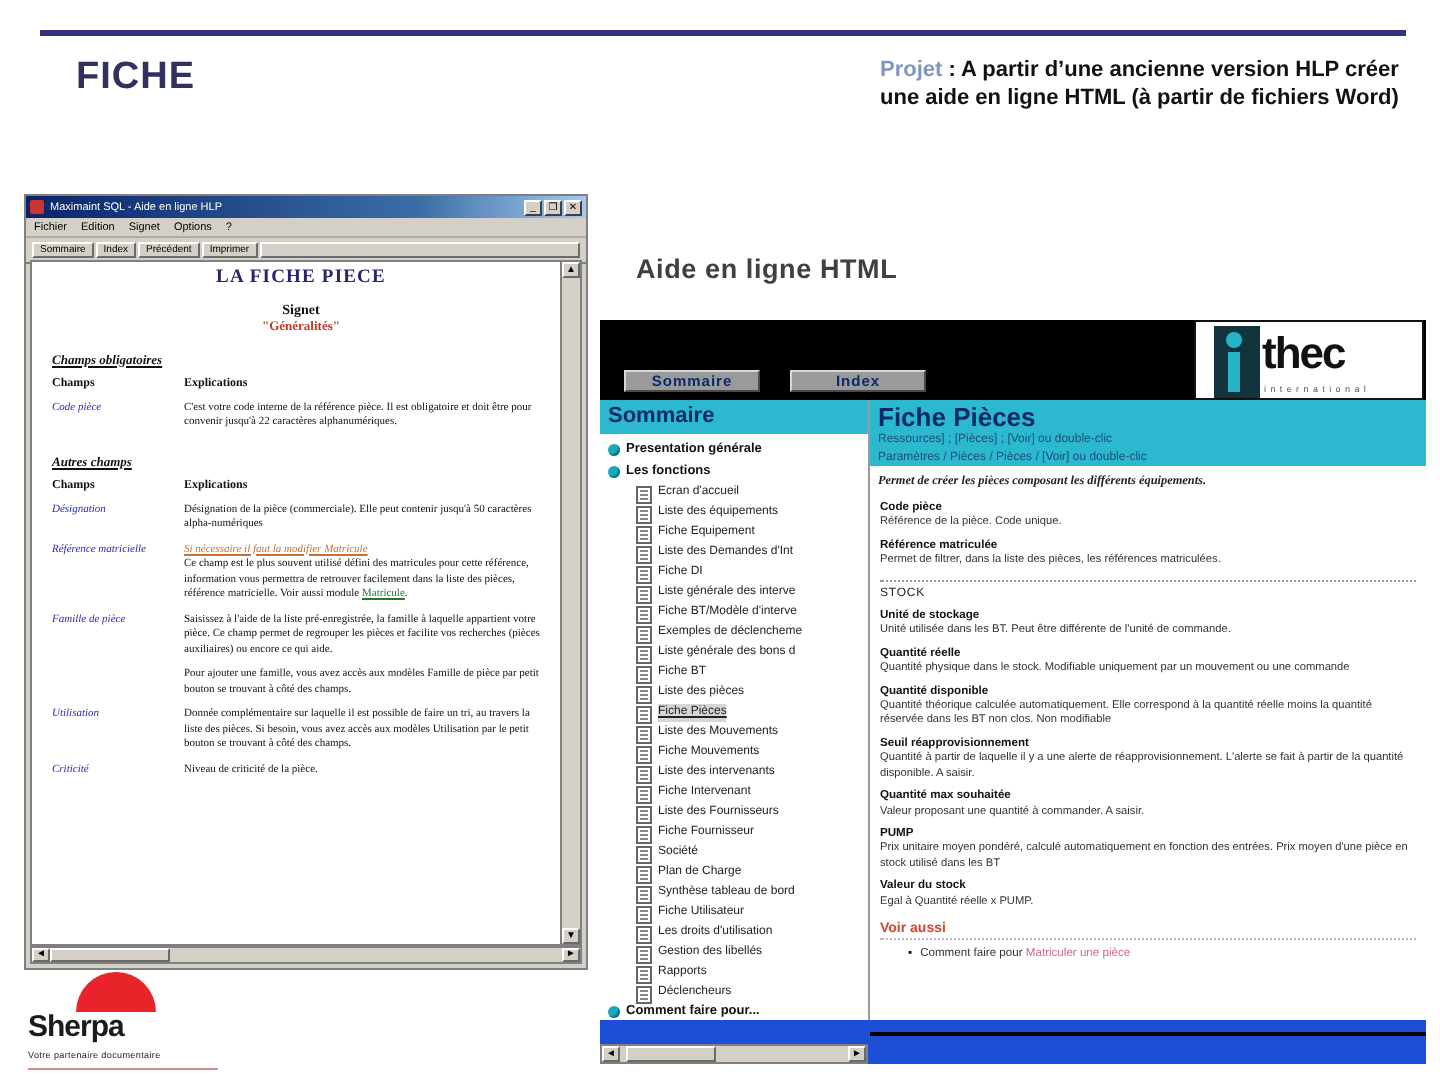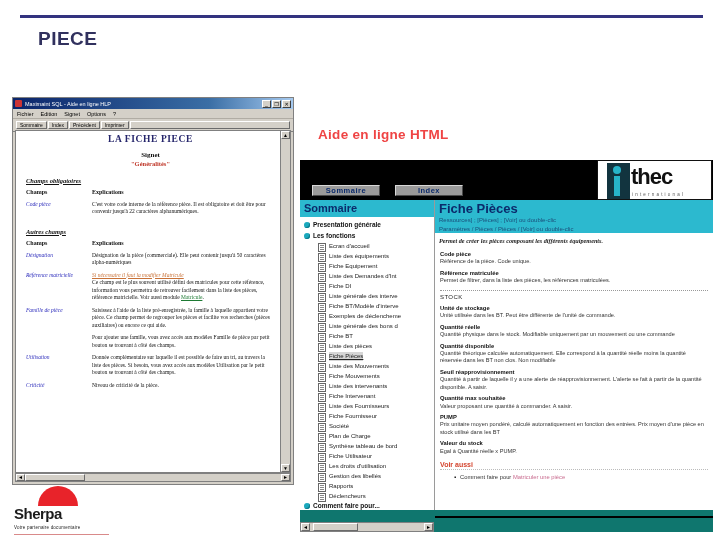--- a/index.html
+++ b/index.html
@@ -16,21 +16,21 @@
   .ithec-title{
     position:absolute;left:38px;top:28px;font-size:19px;font-weight:bold;
     color:#31315e;letter-spacing:.5px;
   }
   .ver-hlp{
     position:absolute;left:22px;top:80px;font-size:15px;font-weight:bold;
     color:#d2691e;letter-spacing:.3px;
   }
   .aide-html{
     position:absolute;left:318px;top:127px;font-size:13.5px;font-weight:bold;
-    color:#ef4444;letter-spacing:.3px;
+    color:#404040;letter-spacing:.3px;
   }
   .meta{position:absolute;left:440px;top:28px;width:260px;font-size:11px;line-height:14px;color:#111;font-weight:bold;}
   .meta .lbl{color:#7f96c4;}
   .meta .row{margin-bottom:9px;}
 
   
   .hlpwin{
     position:absolute;left:12px;top:97px;width:282px;height:388px;
     background:#d4d0c8;border:1px solid #808080;box-sizing:border-box;
     font-size:5.5px;
@@ -79,21 +79,21 @@
   .hlp-hbar .gap{flex:1;}
 
   
   .sherpa{position:absolute;left:14px;top:486px;width:105px;}
   .sherpa .dome{width:40px;height:20px;background:#e8232a;border-radius:20px 20px 0 0;margin-left:24px;}
   .sherpa .nm{font-size:15px;font-weight:bold;color:#1b1b1b;letter-spacing:-.5px;line-height:20px;margin-top:-2px;}
   .sherpa .tag{font-size:4.5px;color:#222;letter-spacing:.2px;margin-top:1px;}
   .sherpa .rule{margin-top:4px;height:1px;background:#d98a8a;width:95px;}
 
   
-  .htmlwin{position:absolute;left:300px;top:160px;width:413px;height:372px;background:#0f766e;overflow:hidden;}
+  .htmlwin{position:absolute;left:300px;top:160px;width:413px;height:372px;background:#1d4ed8;overflow:hidden;}
   .hh-topbar{position:absolute;left:0;top:0;width:413px;height:40px;background:#000;}
   .hh-logo{position:absolute;right:1px;top:0;width:115px;height:40px;background:#fff;border:1px solid #111;box-sizing:border-box;overflow:hidden;}
   .hh-logo .i{position:absolute;left:9px;top:2px;width:23px;height:36px;background:#12343f;}
   .hh-logo .idot{position:absolute;left:15px;top:5px;width:8px;height:8px;background:#27b4c9;border-radius:50%;}
   .hh-logo .istem{position:absolute;left:16px;top:15px;width:6px;height:20px;background:#27b4c9;}
   .hh-logo .thec{position:absolute;left:33px;top:5px;font-size:22px;font-weight:bold;color:#111;letter-spacing:-1px;line-height:22px;}
   .hh-logo .intl{position:absolute;left:34px;bottom:2px;font-size:4.5px;letter-spacing:2.2px;color:#555;}
   .hh-btn{
     position:absolute;top:25px;height:11px;background:#9a9a9a;border:1px solid #d8d8d8;border-right-color:#4a4a4a;border-bottom-color:#4a4a4a;
     box-sizing:border-box;color:#0b2a6b;font-size:7.5px;font-weight:bold;text-align:center;line-height:9px;letter-spacing:.5px;
@@ -130,23 +130,27 @@
   .hh-hscroll .gap{flex:1;}
   .hh-bottomrule{position:absolute;left:135px;right:0;bottom:14px;height:2px;background:#000;}
 </style>
 </head>
 <body>
 
 <div class="slide">
 
   <div class="top-rule"></div>
 
-  <div class="ithec-title">PIECE</div>
+  <div class="ithec-title">FICHE</div>
 
   <div class="meta">
+    <div class="row">
+      <span class="lbl">Projet</span>
+      <span>: A partir d’une ancienne version HLP créer une aide en ligne HTML (à partir de fichiers Word)</span>
+    </div>
   </div>
 
   <div class="aide-html">Aide en ligne HTML</div>
 
   <div class="hlpwin">
 
     <div class="hlp-title">
       <span class="hlp-ico"></span>
       <span class="t">Maximaint SQL - Aide en ligne HLP</span>
       <span class="hlp-btns">

